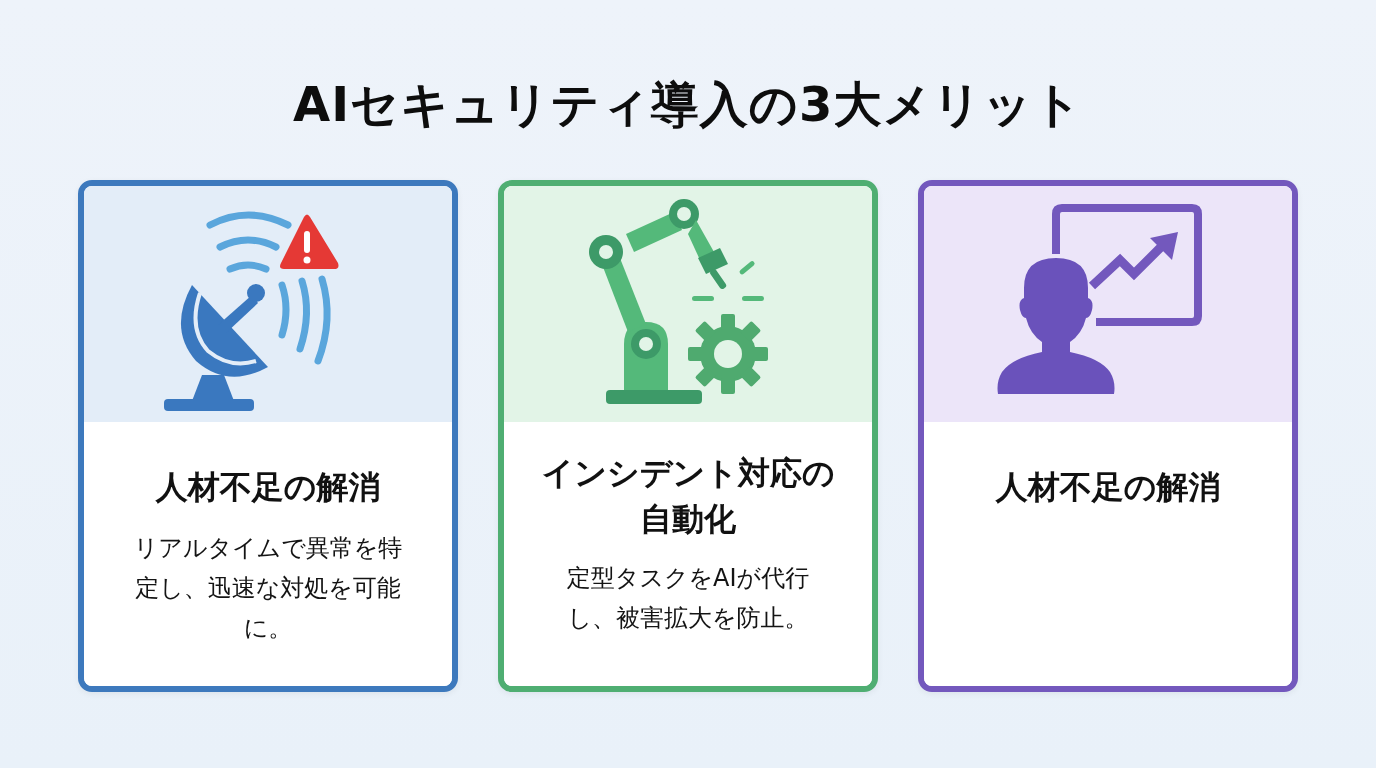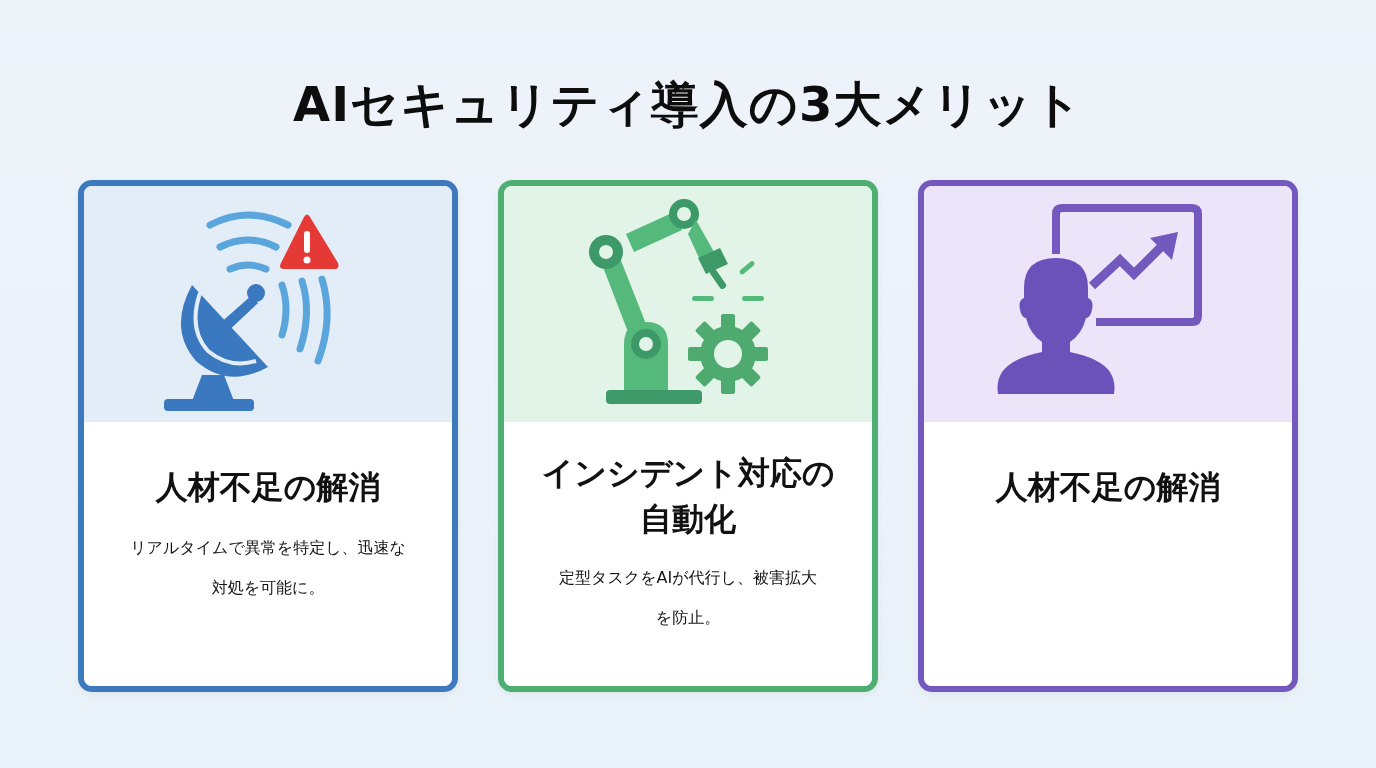--- a/index.html
+++ b/index.html
@@ -47,21 +47,21 @@
     padding: 0 36px;
     text-align: center;
   }
   .card-title {
     font-size: 32px;
     font-weight: 700;
     line-height: 46px;
     color: #111;
   }
   .card-desc {
-    font-size: 16px;
+    font-size: 24px;
     line-height: 40px;
     color: #141414;
   }
   .card1 { left: 78px; border-color: #3d79bd; }
   .card1 .icon-area { background: #e3edf8; }
   .card1 .text-area { padding-top: 42px; }
   .card1 .card-desc { margin-top: 18px; padding: 0 8px; }
 
   .card2 { left: 498px; border-color: #4fae72; }
   .card2 .icon-area { background: #e2f4e7; }

